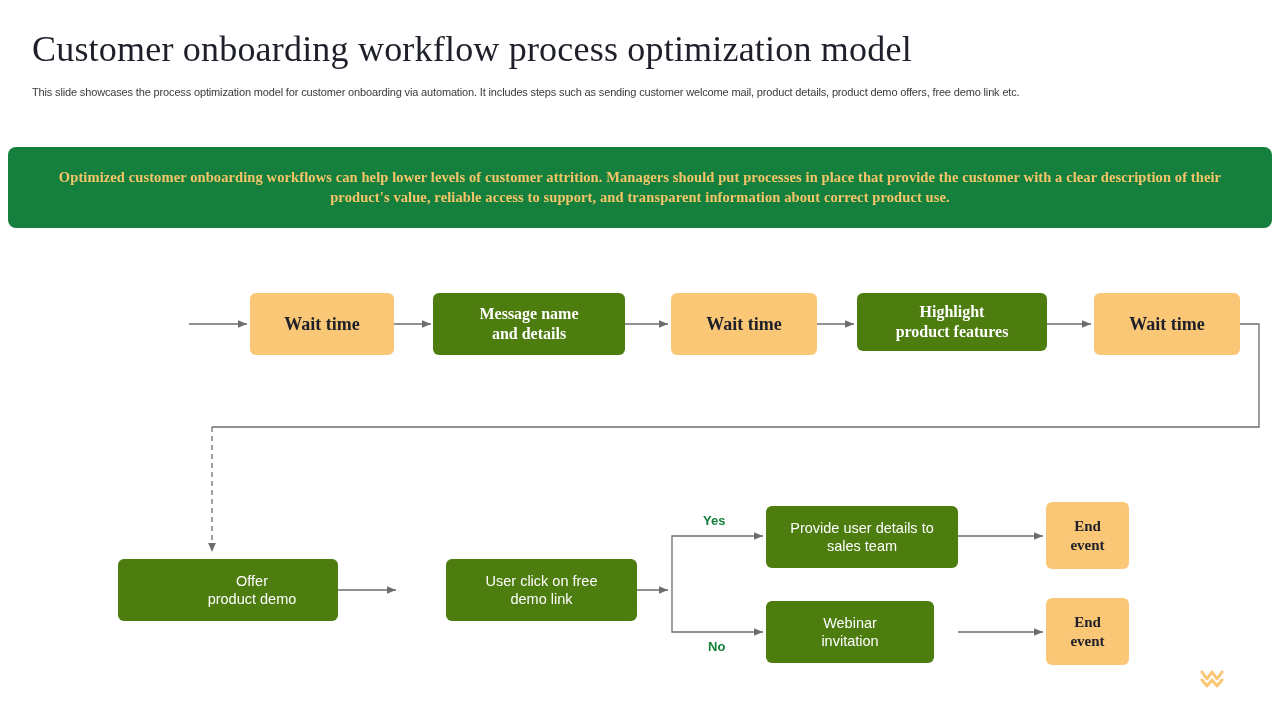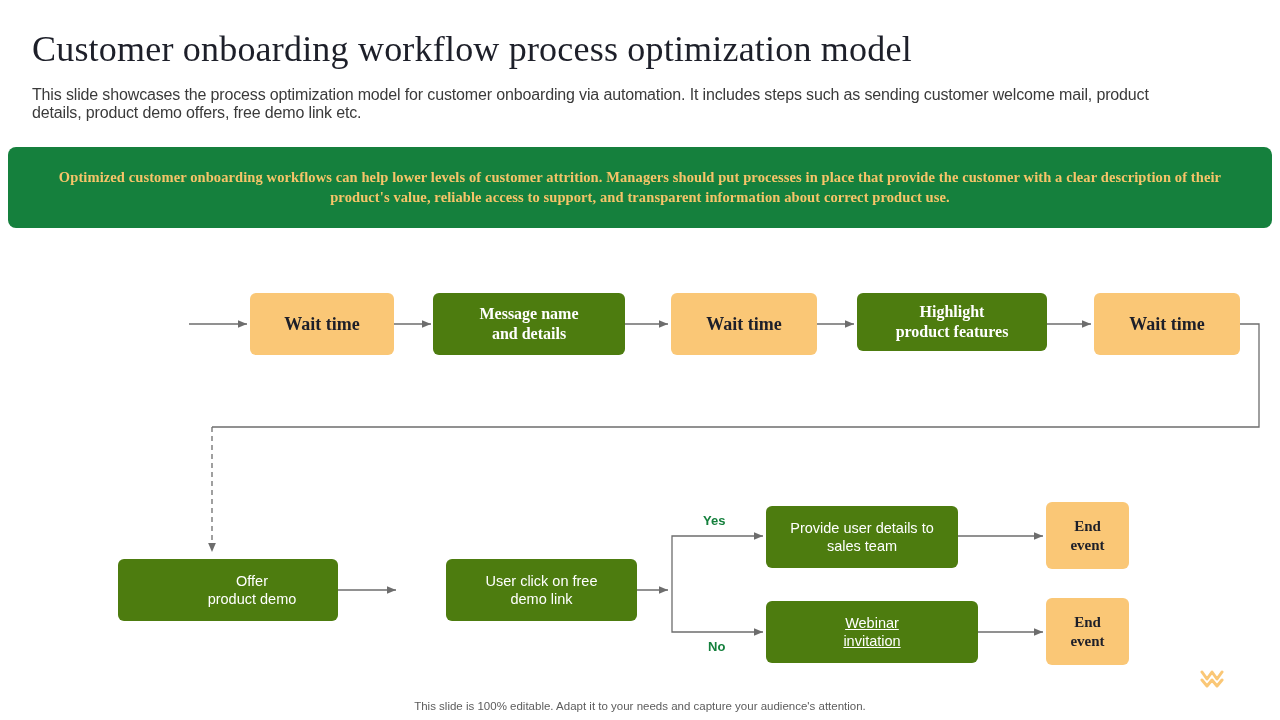--- a/index.html
+++ b/index.html
@@ -28,21 +28,21 @@
     font-size: 36px;
     color: #1d1f29;
     letter-spacing: 0.2px;
     white-space: nowrap;
   }
   .subtitle {
     position: absolute;
     left: 32px;
     top: 86px;
     width: 1160px;
-    font-size: 16px;
+    font-size: 11px;
     color: #3a3a3a;
     letter-spacing: -0.15px;
   }
   
   .banner {
     position: absolute;
     left: 8px;
     top: 147px;
     width: 1264px;
     height: 81px;
@@ -208,33 +208,32 @@
   <div class="node node-dark sans label" style="left:766px; top:506px; width:192px; height:62px; font-size:14.5px;">
     <span>Provide user details to
 sales team</span>
   </div>
 
   <div class="node node-amber serif label" style="left:1046px; top:502px; width:83px; height:67px; font-size:15px;">
     <span>End
 event</span>
   </div>
 
-  <div class="node node-dark sans label" style="left:766px; top:601px; width:212px; height:62px; font-size:14.5px;text-decoration:underline;">
+  <div class="node node-dark sans label" style="left:766px; top:601px; width:168px; height:62px; font-size:14.5px;">
     <span>Webinar
 invitation</span>
   </div>
 
   <div class="node node-amber serif label" style="left:1046px; top:598px; width:83px; height:67px; font-size:15px;">
     <span>End
 event</span>
   </div>
 
   <div class="branch-label" style="left:703px; top:513px;">Yes</div>
   <div class="branch-label" style="left:708px; top:639px;">No</div>
 
-  <div class="footer">This slide is 100% editable. Adapt it to your needs and capture your audience's attention.</div>
 
   <svg class="wave-logo" viewBox="0 0 46 24">
     <path d="M2,8 l5,7 l5,-7 l5,7 l5,-7" fill="none" stroke="#fac776" stroke-width="3" stroke-linecap="round" stroke-linejoin="round"></path>
     <path d="M2,16 l5,6 l5,-6 l5,6 l5,-6" fill="none" stroke="#fac776" stroke-width="3" stroke-linecap="round" stroke-linejoin="round"></path>
   </svg>
 
 </div>
 
 </body></html>

